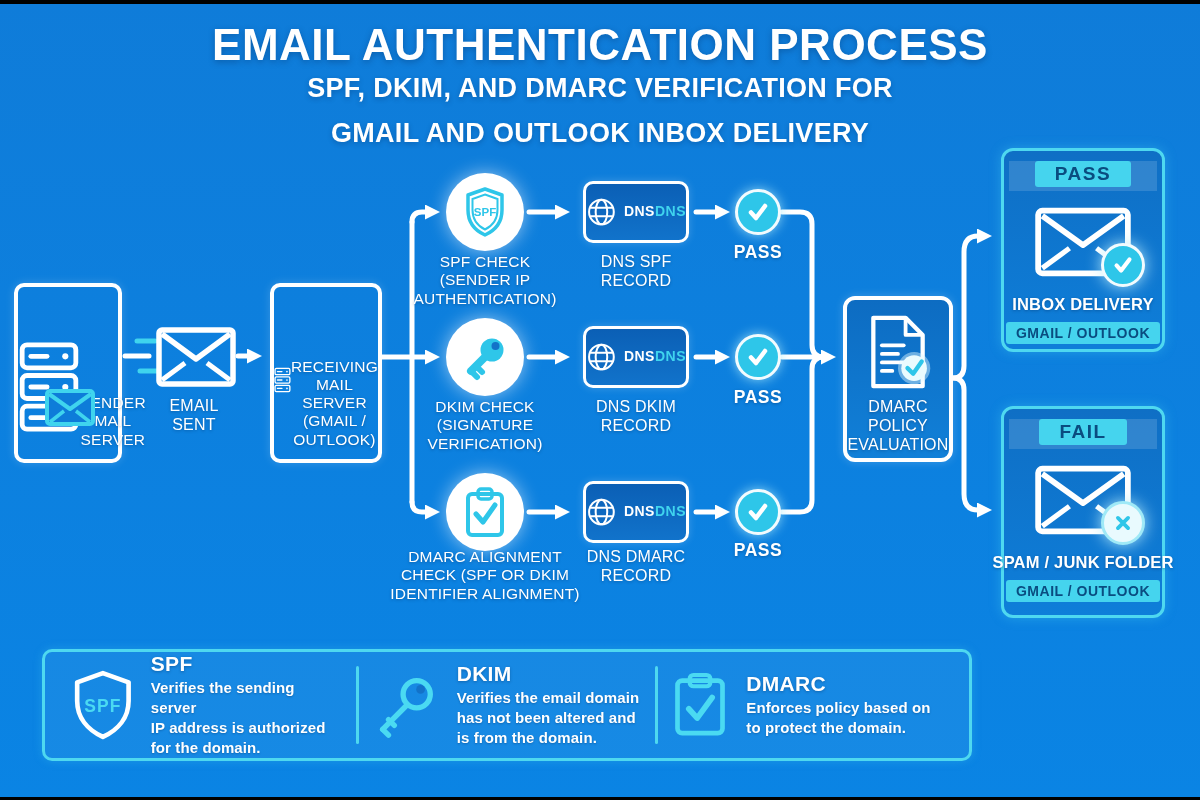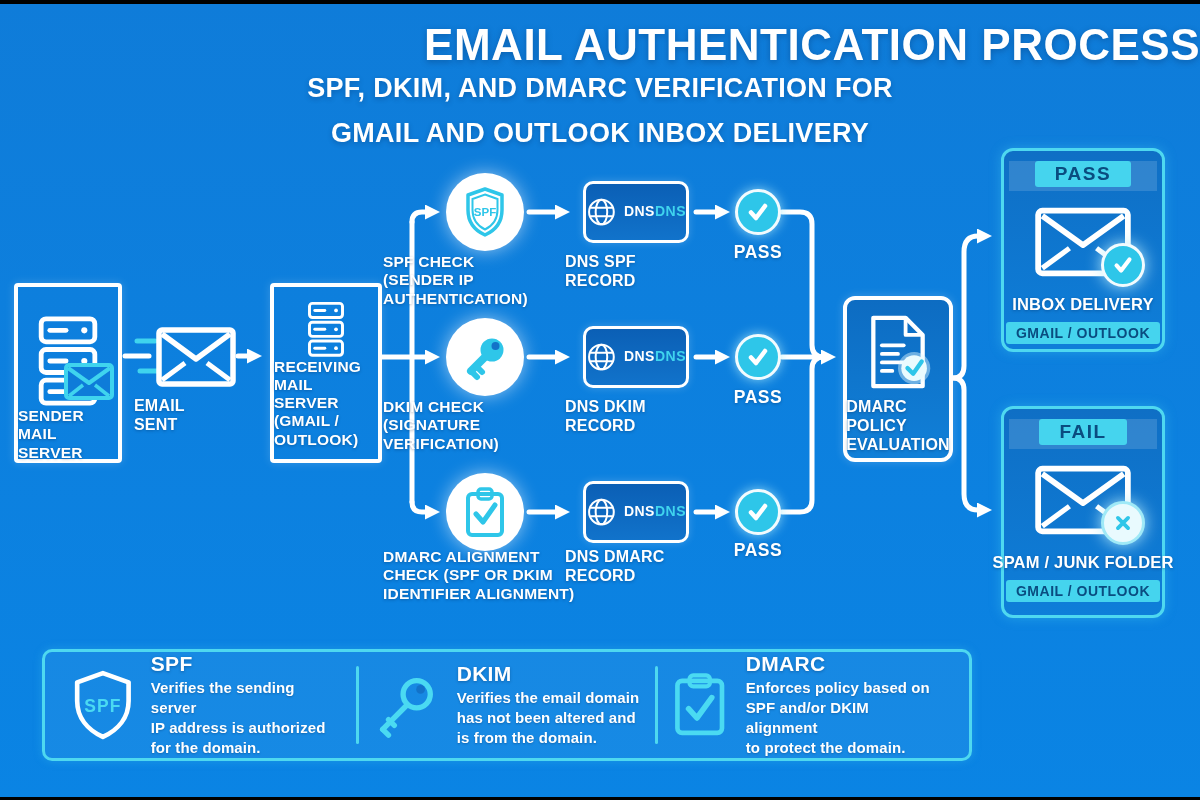--- a/index.html
+++ b/index.html
@@ -13,36 +13,36 @@
     font-family:"Liberation Sans", sans-serif;
     background:linear-gradient(180deg, var(--background-top) 0%, var(--background-bottom) 100%);
   }
   .edge{position:absolute; left:0; right:0; background:#000; z-index:50;}
   .edge.top{top:0; height:4px;}
   .edge.bottom{bottom:0; height:3px;}
 
   .abs{position:absolute;}
 
   
-  .title-main{left:0; right:0; top:20px; text-align:right; color:#fff;
+  .title-main{left:0; right:0; top:20px; text-align:center; color:#fff;
     font-size:44px; font-weight:bold; letter-spacing:0.5px;
     text-shadow:0 2px 6px rgba(0,40,90,0.35);}
   .title-sub{left:0; right:0; text-align:center; color:#fff; font-size:27px;
     font-weight:bold; letter-spacing:0.3px; text-shadow:0 2px 5px rgba(0,40,90,0.3);}
   .title-sub.l2{top:73px;} .title-sub.l3{top:118px;}
 
   
-  .node-label{color:#fff; font-weight:bold; font-size:15.5px; line-height:1.18;
-    text-align:left; letter-spacing:0.2px; text-shadow:0 1px 3px rgba(0,30,70,0.35);}
+  .node-label{color:#fff; font-weight:normal; font-size:15.5px; line-height:1.18;
+    text-align:center; letter-spacing:0.2px; text-shadow:0 1px 3px rgba(0,30,70,0.35);}
   .pass-label{color:#fff; font-weight:bold; font-size:17.5px; text-align:center;
     letter-spacing:0.5px; text-shadow:0 1px 3px rgba(0,30,70,0.35);}
 
   
-  .outline-box{border:4px solid #fff; border-radius:4px; display:flex;
-    flex-direction:column; align-items:center;
+  .outline-box{border:4px solid #fff; border-radius:10px; display:flex;
+    flex-direction:row; align-items:center;
     box-shadow:0 0 10px rgba(255,255,255,0.18);}
   .sender-box{left:14px; top:283px; width:108px; height:180px; padding-top:28px;}
   .receiving-box{left:270px; top:283px; width:112px; height:180px; padding-top:14px;}
   .server-wrap{position:relative;}
   .outline-box .labels{margin-top:auto; padding-bottom:10px;}
 
   
   .check-circle{width:78px; height:78px; border-radius:50%; background:#fff;
     display:flex; align-items:center; justify-content:center;
     box-shadow:0 0 18px rgba(255,255,255,0.55);}
@@ -432,17 +432,16 @@
   <div class="legend-divider"></div>
   <div class="legend-item">
     <svg width="60" height="70" viewBox="0 0 64 72">
       <rect x="8" y="10" width="48" height="56" rx="5" fill="none" stroke="#4ADAF2" stroke-width="5"></rect>
       <rect x="21" y="4" width="22" height="12" rx="4" fill="none" stroke="#4ADAF2" stroke-width="4.5"></rect>
       <polyline points="20,40 29,50 45,28" fill="none" stroke="#4ADAF2" stroke-width="6" stroke-linecap="round" stroke-linejoin="round"></polyline>
     </svg>
     <div class="legend-text">
       <div class="legend-term">DMARC</div>
       <div class="legend-line">Enforces policy based on</div>
-      <div class="legend-line">SPF and/or DKIM alignment</div>
       <div class="legend-line">to protect the domain.</div>
     </div>
   </div>
 </div>
 
 </body></html>

